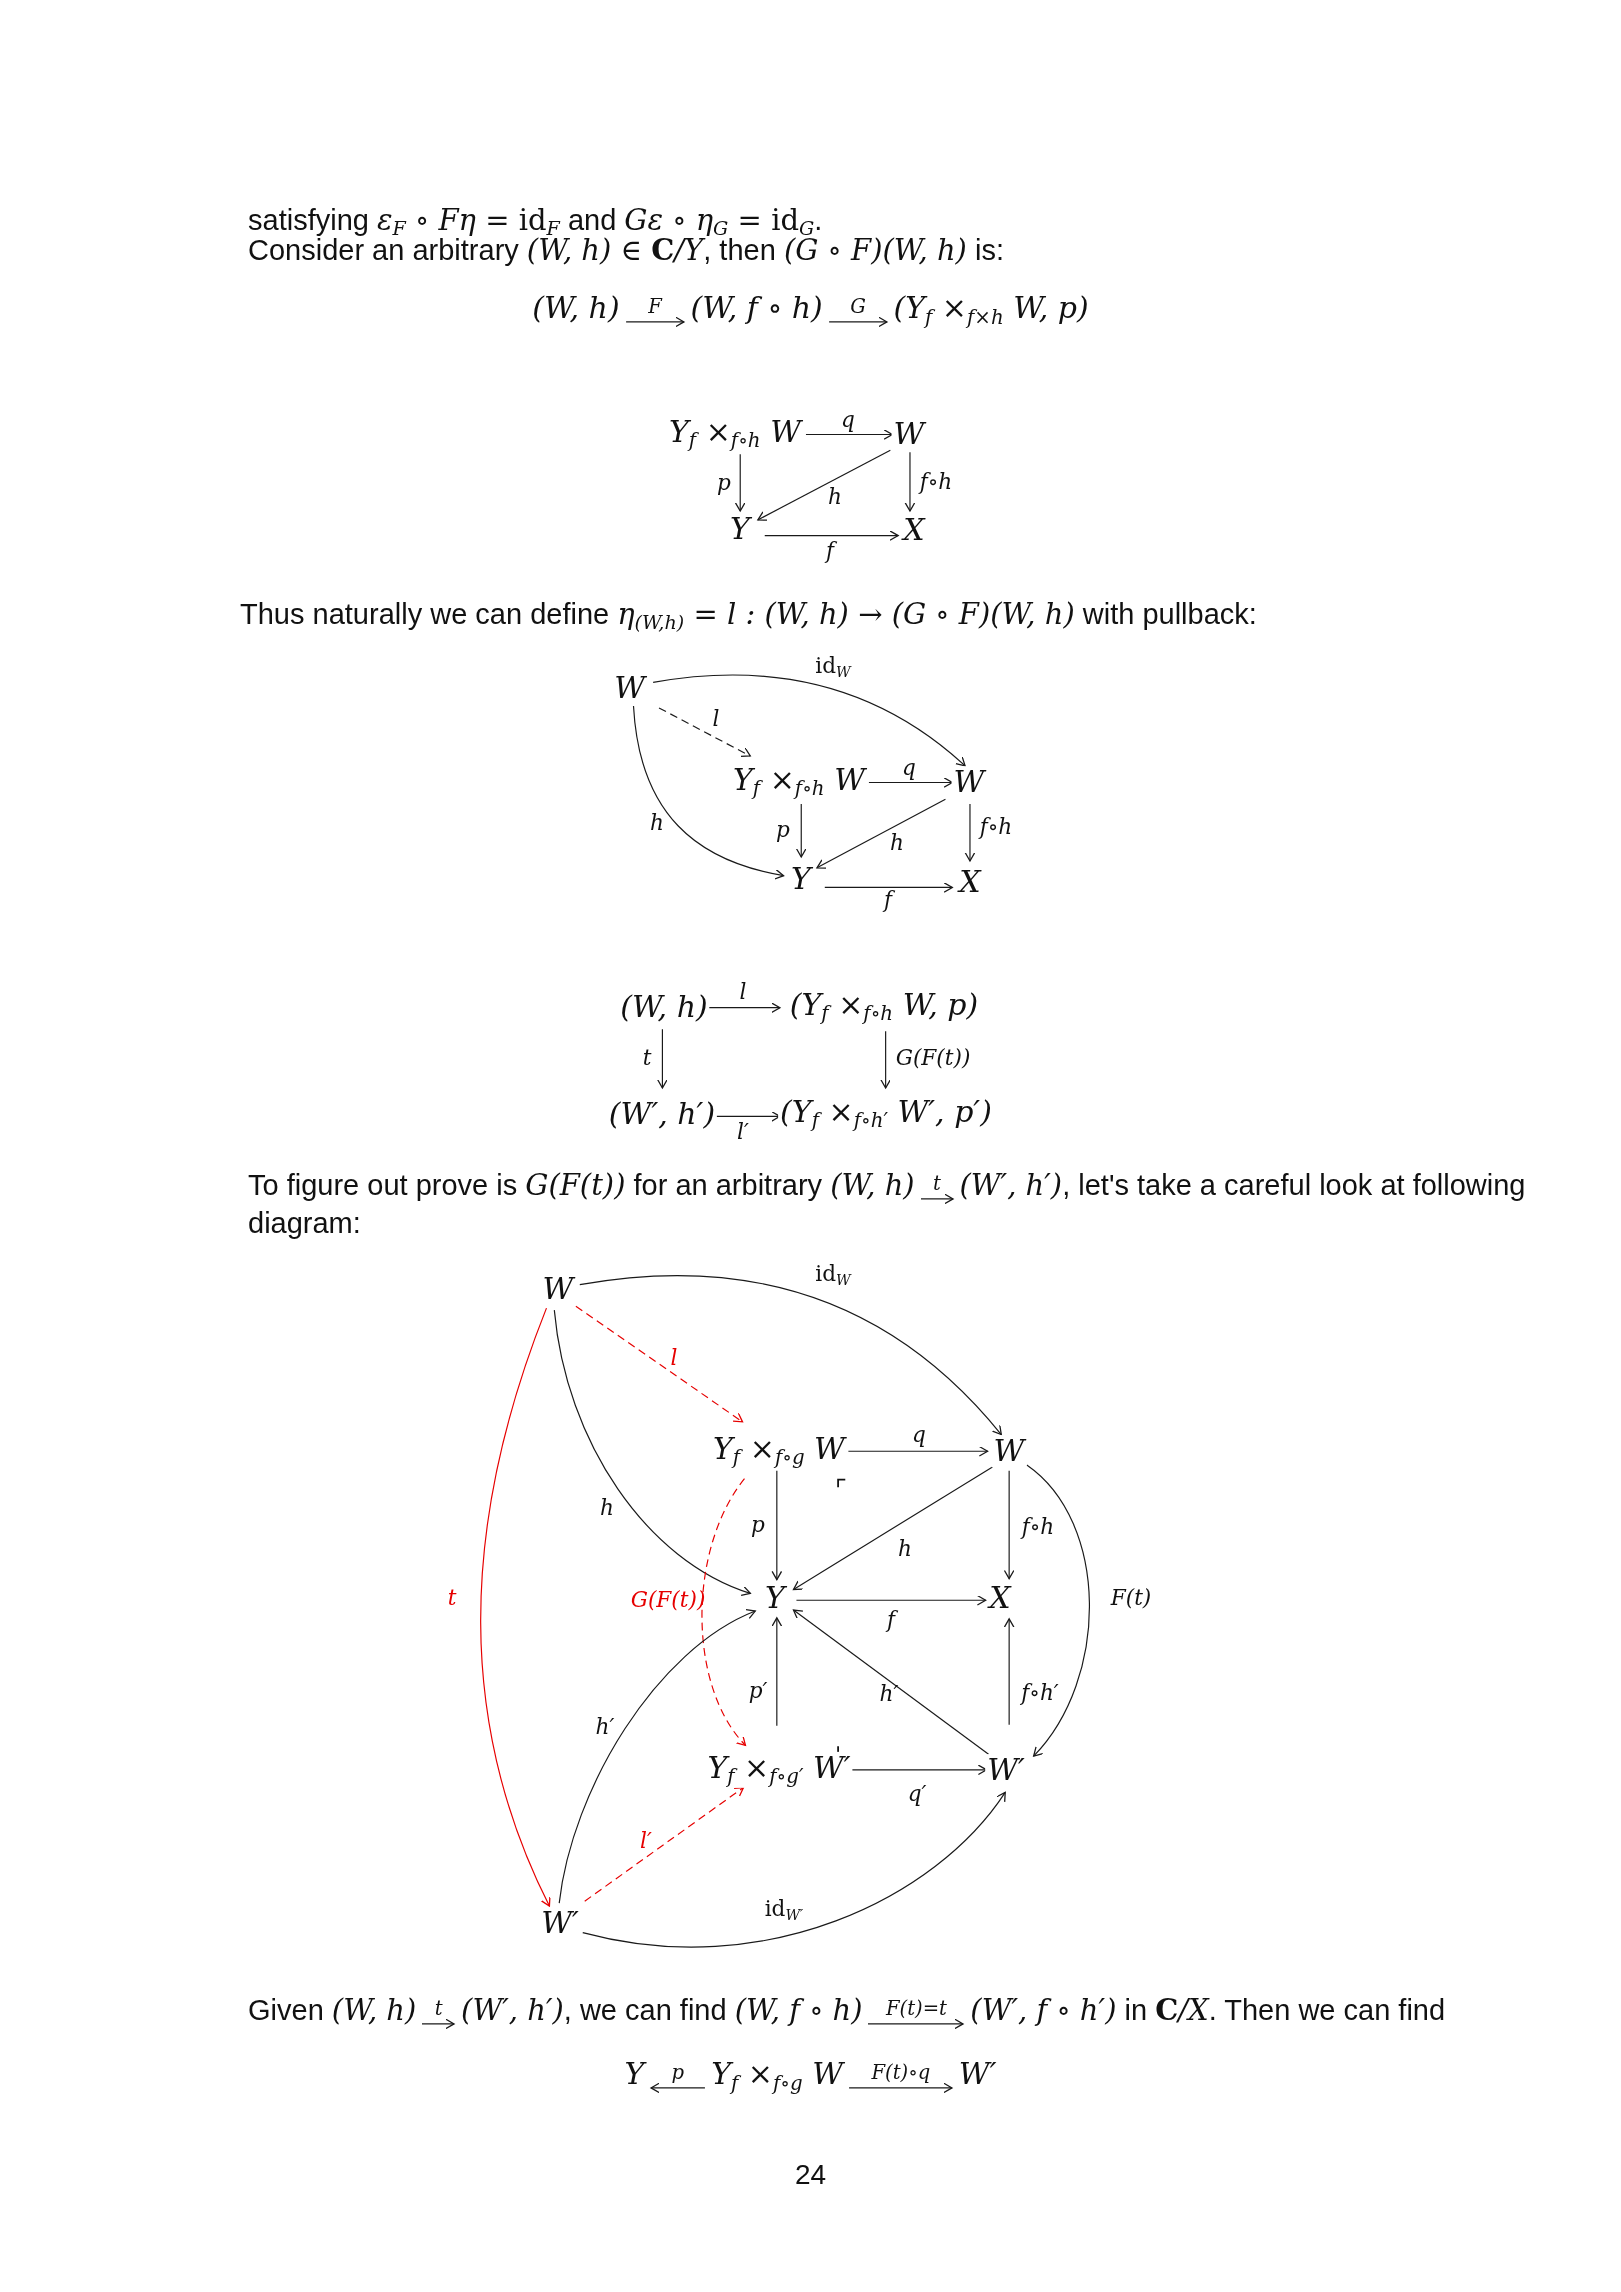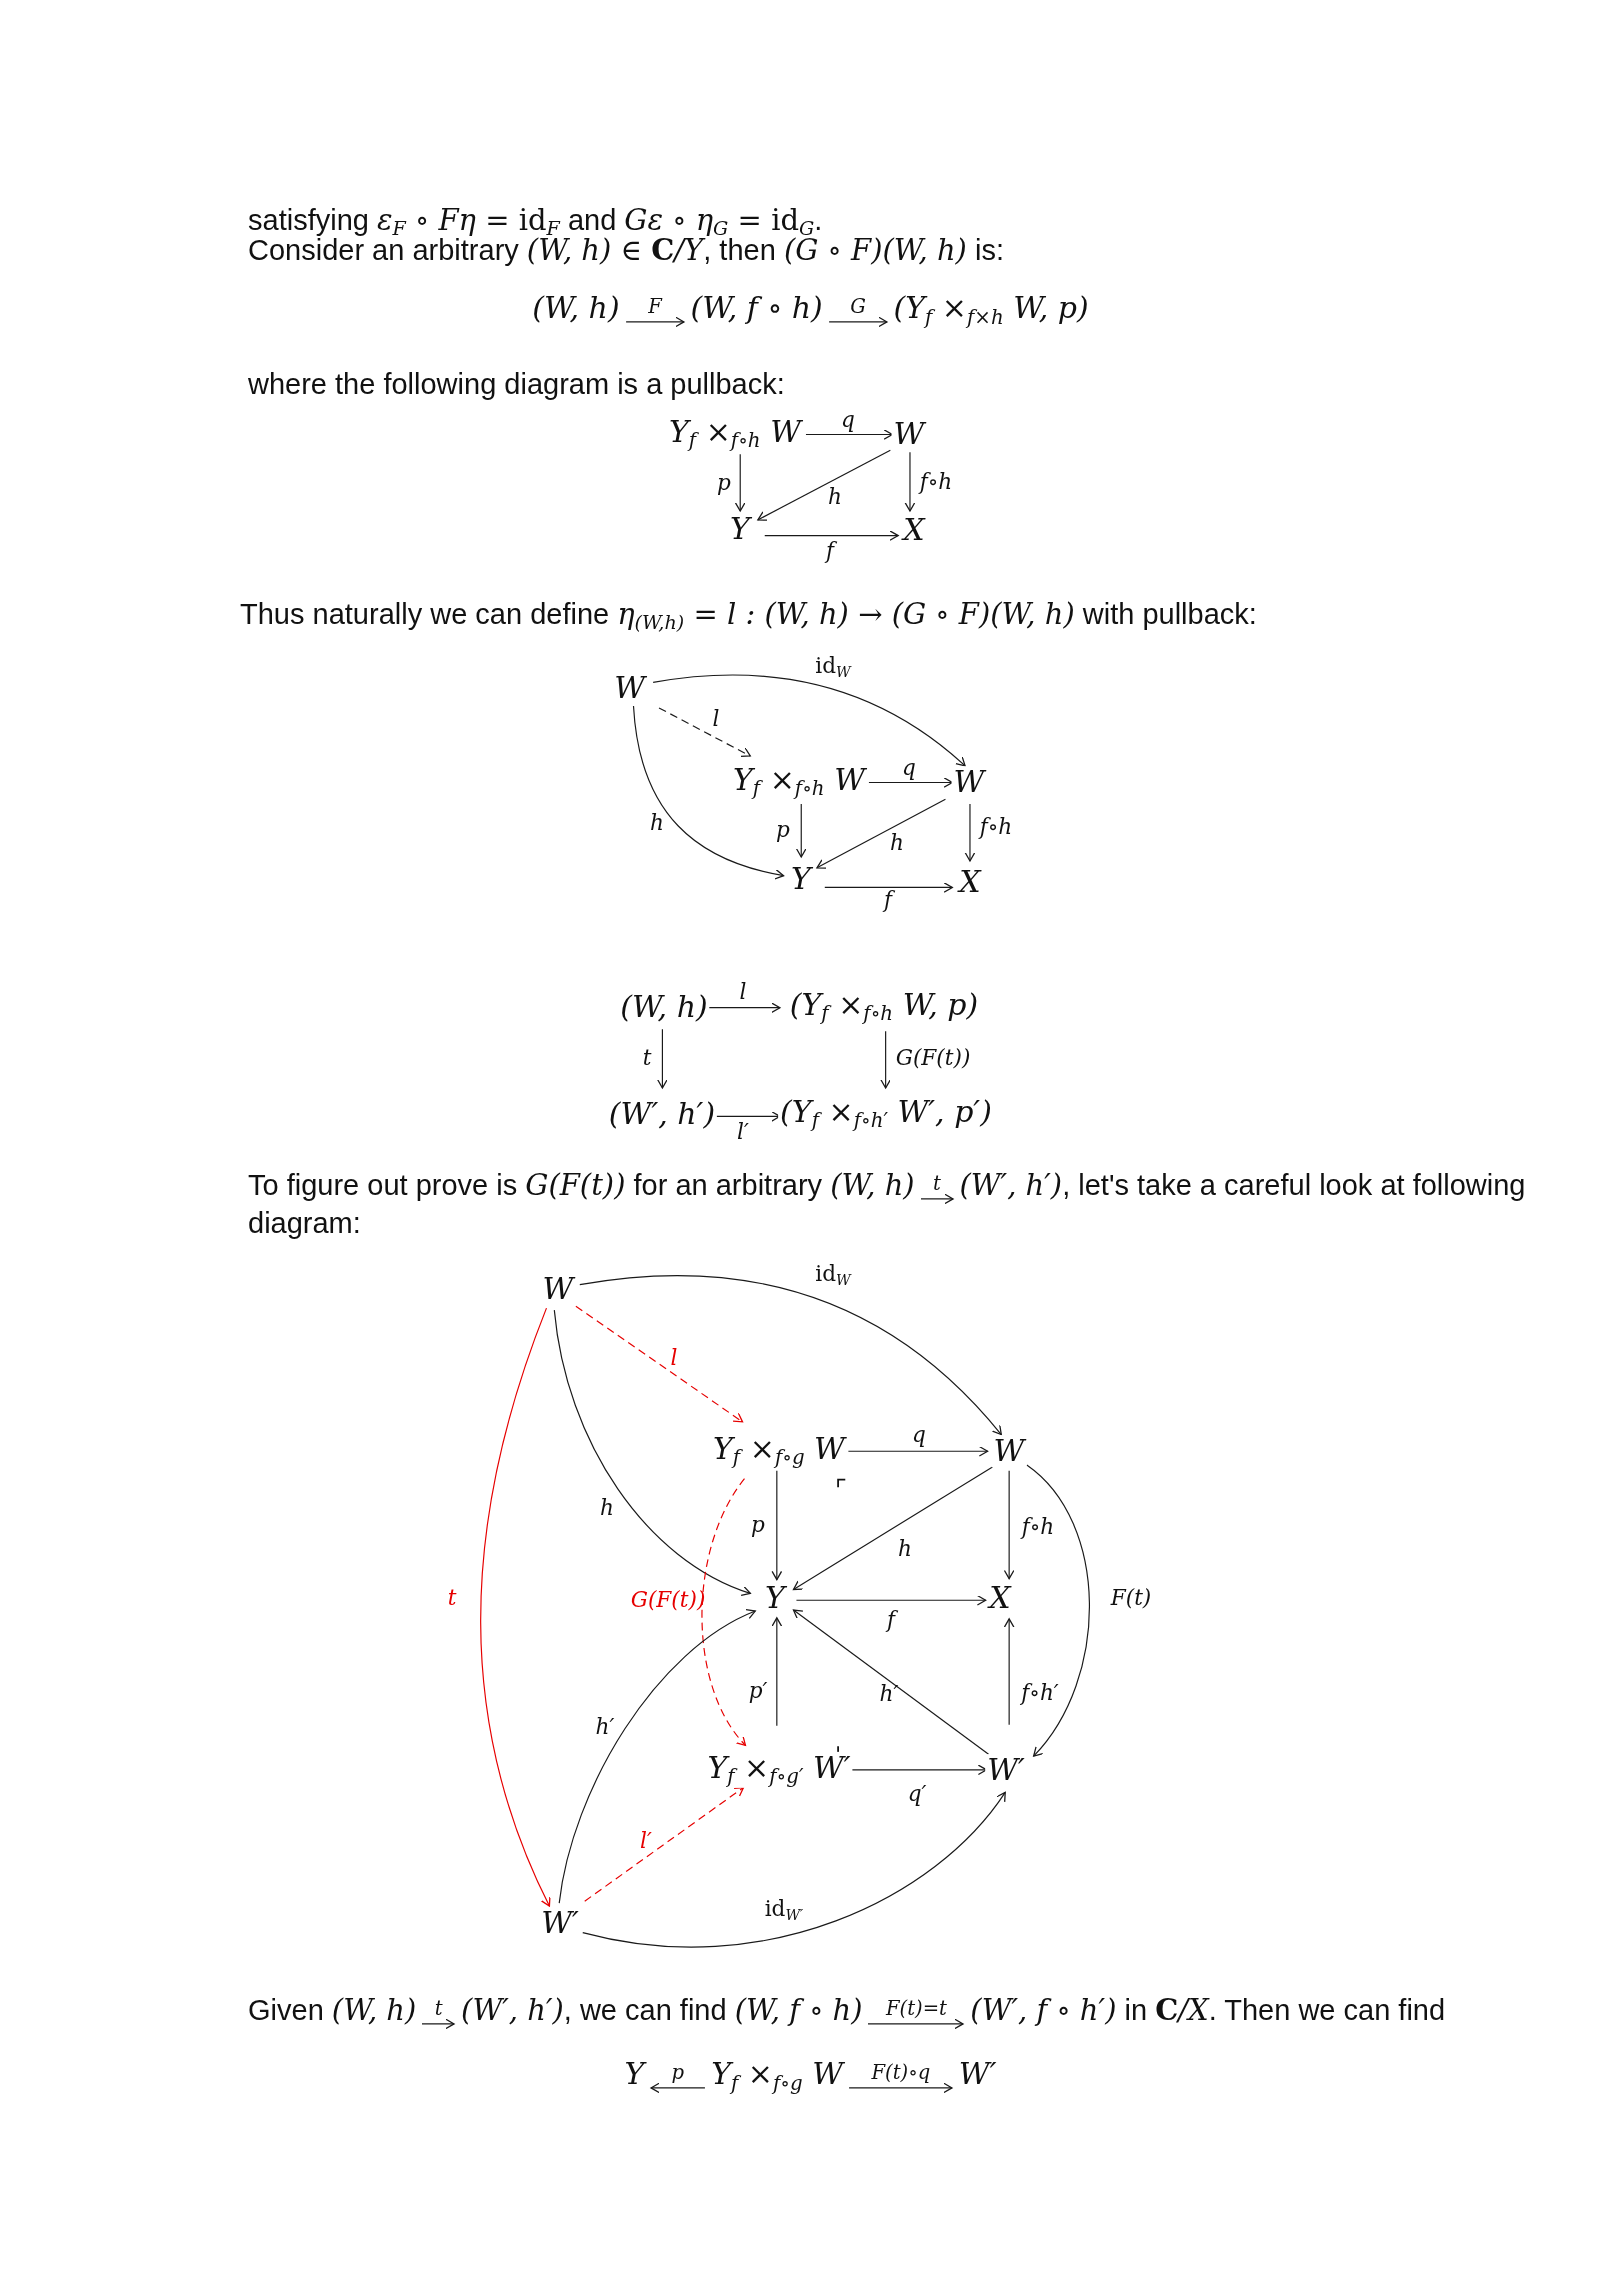--- a/index.html
+++ b/index.html
@@ -54,21 +54,20 @@
         <svg width="61" height="9.8" class="iarr-s" viewBox="0 0 62 10">
           <line x1="1" x2="60" y1="5" y2="5" class="sb" marker-end="url(#arrB)"></line>
         </svg>
       </span><span class="seg-m">(W, f ∘ h)</span><span class="iarr">
         <span class="iarr-l">G</span>
         <svg width="61" height="9.8" class="iarr-s" viewBox="0 0 62 10">
           <line x1="1" x2="60" y1="5" y2="5" class="sb" marker-end="url(#arrB)"></line>
         </svg>
       </span><span class="seg-m">(Y</span><span class="seg-sub">f</span><span class="seg-m"> ×</span><span class="seg-sub">f×h</span><span class="seg-m"> W, p)</span></div>
 
-  <div class="tline" style="left:248px;top:366px"><span class="seg-p">where the following diagram is a pullback:</span></div>
 
   <div class="diagram" style="left:647px;top:407px;width:314px;height:162px">
     <svg width="314" height="162" viewBox="0 0 320 165">
       <line class="sb" x1="162" y1="28" x2="250" y2="28" marker-end="url(#arrB)"></line>
       <line class="sb" x1="95" y1="48" x2="95" y2="106" marker-end="url(#arrB)"></line>
       <line class="sb" x1="268" y1="46" x2="268" y2="106" marker-end="url(#arrB)"></line>
       <line class="sb" x1="248" y1="44" x2="113" y2="115" marker-end="url(#arrB)"></line>
       <line class="sb" x1="120" y1="131" x2="256" y2="131" marker-end="url(#arrB)"></line>
     </svg>
     <span class="nlab" style="left:88px;top:27.4px"><span class="seg-m">Y</span><span class="seg-sub">f</span><span class="seg-m"> ×</span><span class="seg-sub">f∘h</span><span class="seg-m"> W</span></span>
@@ -204,15 +203,16 @@
         <svg width="57" height="9.8" class="iarr-s" viewBox="0 0 58 10">
           <line x1="57" x2="2" y1="5" y2="5" class="sb" marker-end="url(#arrB)"></line>
         </svg>
       </span><span class="seg-m">Y</span><span class="seg-sub">f</span><span class="seg-m"> ×</span><span class="seg-sub">f∘g</span><span class="seg-m"> W</span><span class="iarr">
         <span class="iarr-l">F(t)∘q</span>
         <svg width="106" height="9.8" class="iarr-s" viewBox="0 0 108 10">
           <line x1="1" x2="106" y1="5" y2="5" class="sb" marker-end="url(#arrB)"></line>
         </svg>
       </span><span class="seg-m">W′</span></div>
 
+  <div class="pagenum" style="top:2159px">24</div>
 
 </div>
 
 
 </body></html>

